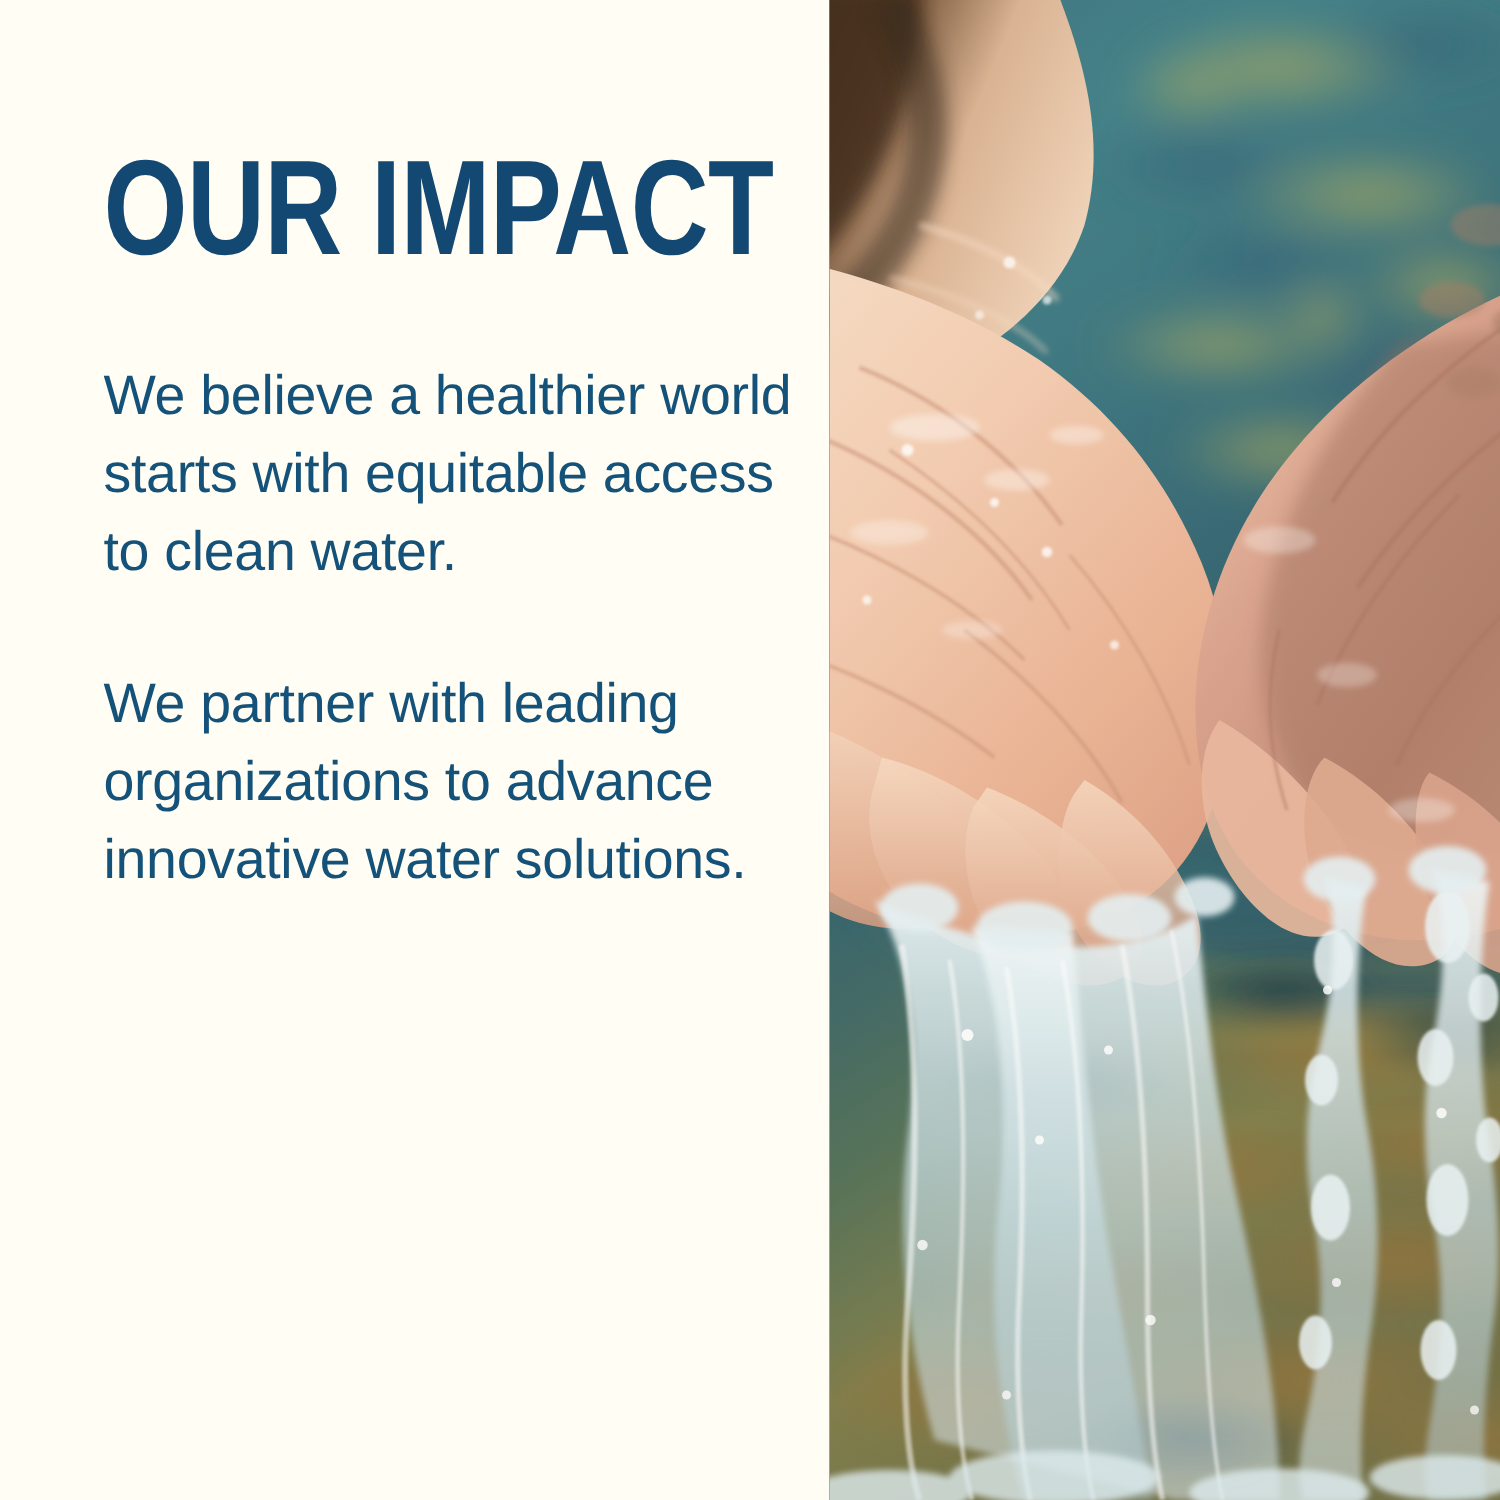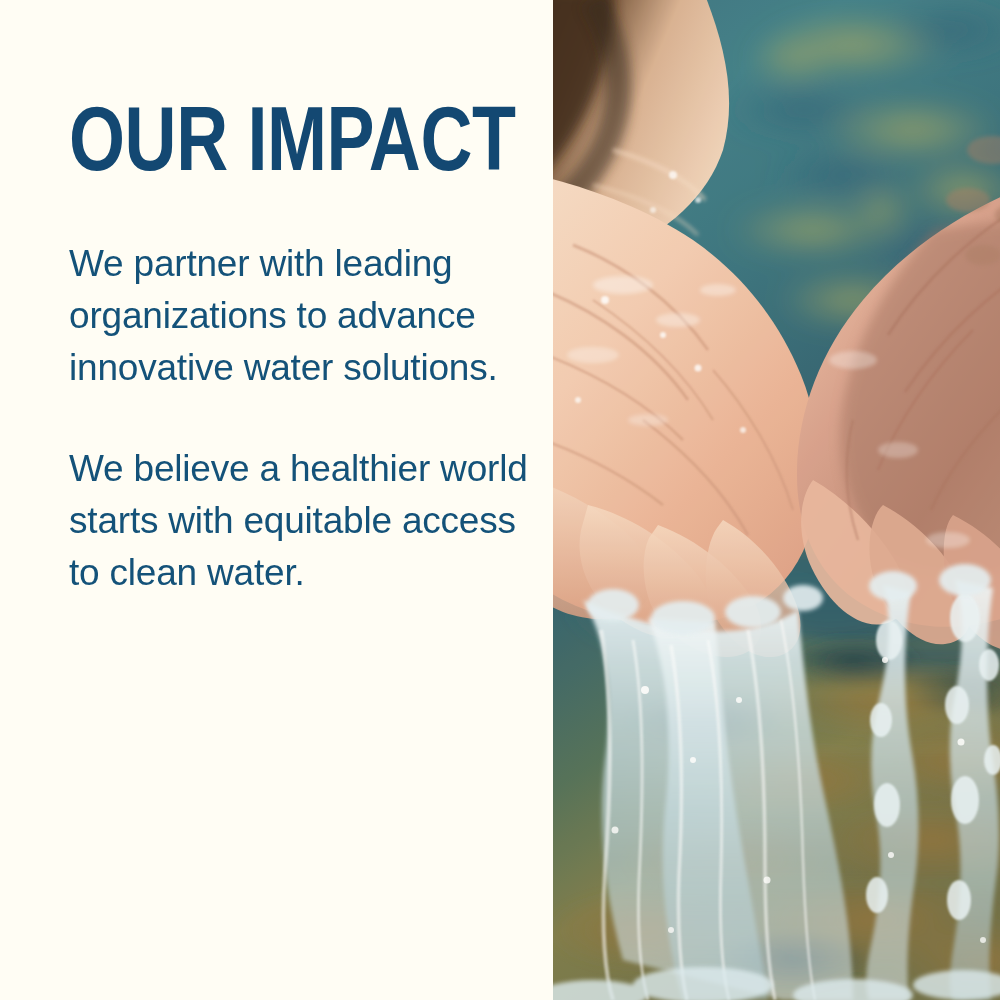--- a/index.html
+++ b/index.html
@@ -79,23 +79,23 @@
 <body>
 
 <div id="page">
 
   <div class="left-panel">
 
     <h1 class="headline">OUR IMPACT</h1>
 
     <div class="body-block">
 
+      <p class="para">We believe a healthier world starts with equitable access to clean water.</p>
+
       <p class="para"><span>We partner with leading organizations to advance innovative water solutions.</span></p>
-
-      <p class="para">We believe a healthier world starts with equitable access to clean water.</p>
 
 
     </div>
   </div>
 
   <div class="photo-panel">
     <svg class="photo-svg" viewBox="0 0 447 1000" preserveAspectRatio="xMidYMid slice">
       <defs>
 
         <linearGradient id="waterBg" x1="0" y1="0" x2="0.3" y2="1">

